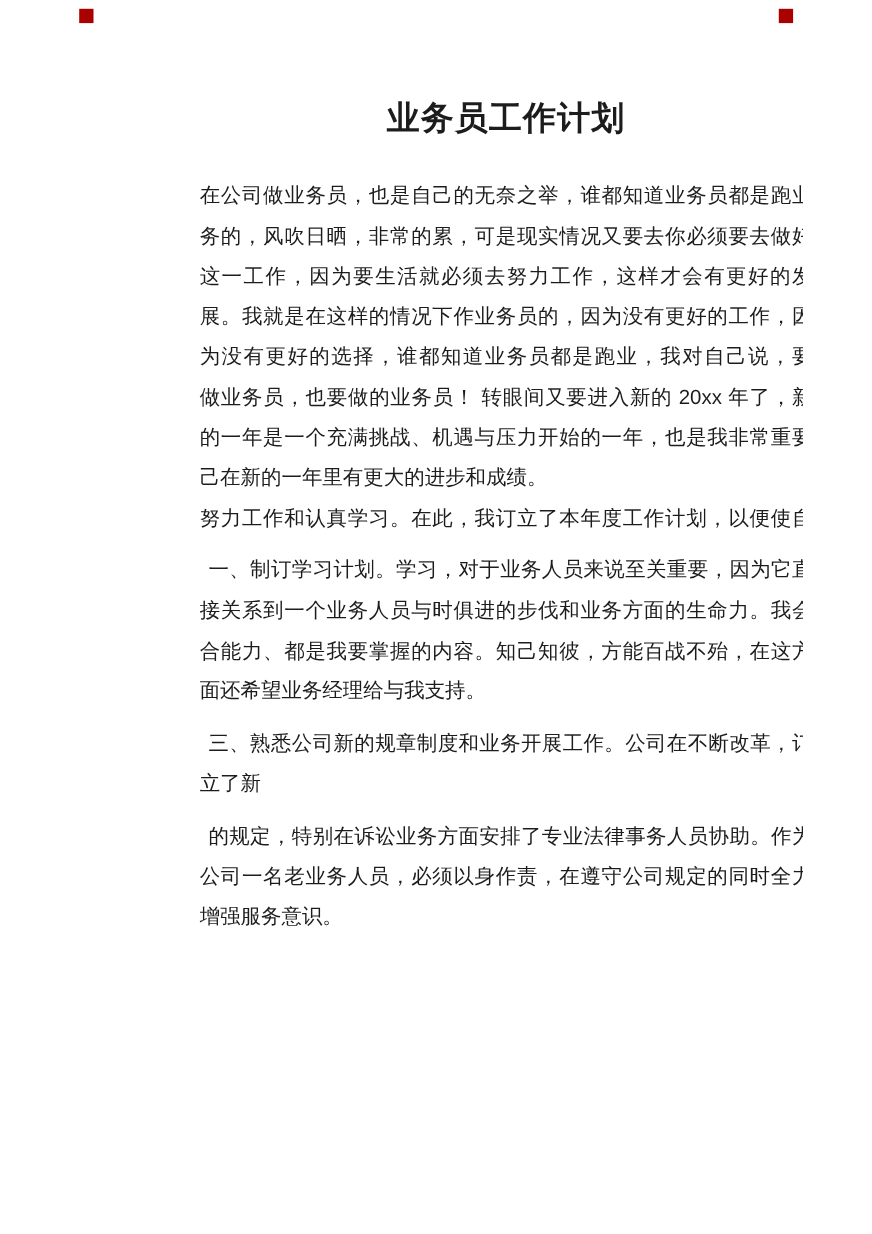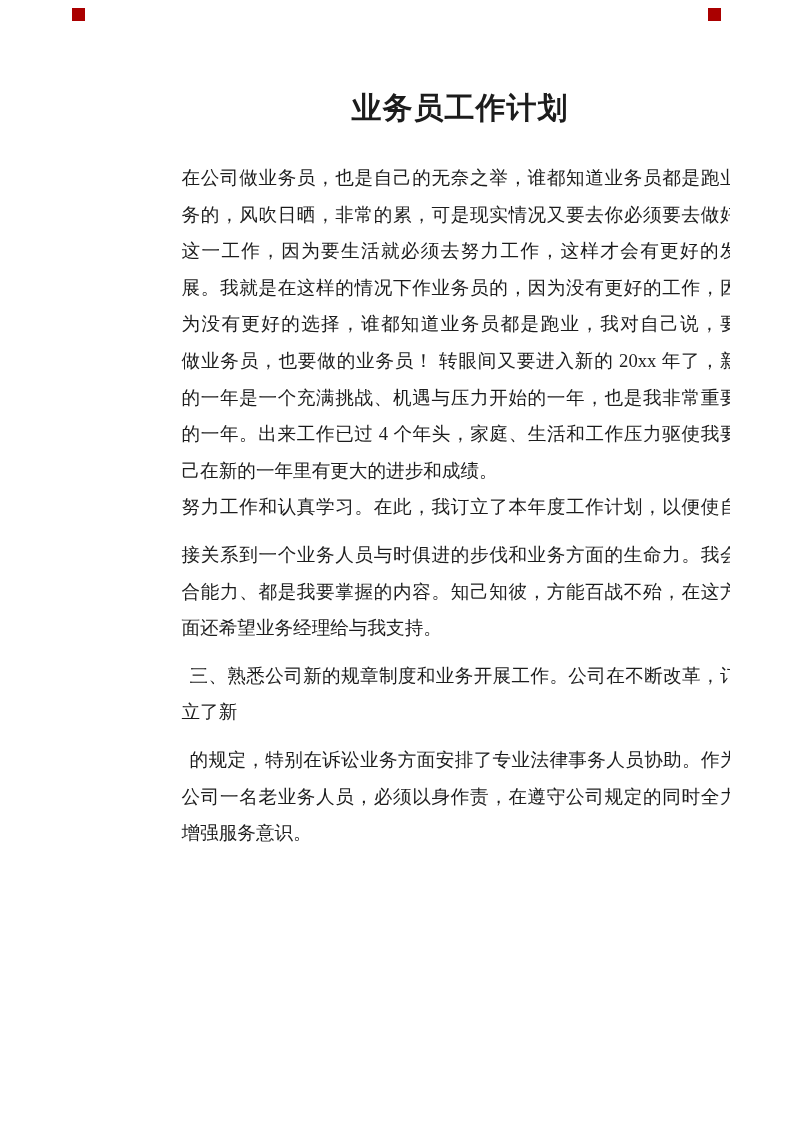--- a/index.html
+++ b/index.html
@@ -7,21 +7,21 @@
     padding: 0;
     background: #ffffff;
   }
   .page {
     position: relative;
     width: 666px;
     height: 1122px;
     margin: 0 auto;
     background: #ffffff;
     overflow: hidden;
-    font-family: Liberation Serif, serif;
+    font-family: Liberation Sans, sans-serif;
     color: #1c1c1c;
   }
   .corner-marker {
     position: absolute;
     top: 8px;
     width: 13px;
     height: 13px;
   }
   .corner-marker.tl { left: 8px; }
   .corner-marker.tr { right: 9px; }
@@ -70,25 +70,25 @@
     <h1 class="doc-title">业务员工作计划</h1>
     <div class="doc-body" id="doc-body">
         <div class="para">
           <div class="line">在公司做业务员，也是自己的无奈之举，谁都知道业务员都是跑业</div>
           <div class="line">务的，风吹日晒，非常的累，可是现实情况又要去你必须要去做好</div>
           <div class="line">这一工作，因为要生活就必须去努力工作，这样才会有更好的发</div>
           <div class="line">展。我就是在这样的情况下作业务员的，因为没有更好的工作，因</div>
           <div class="line">为没有更好的选择，谁都知道业务员都是跑业，我对自己说，要</div>
           <div class="line">做业务员，也要做的业务员！ 转眼间又要进入新的 20xx 年了，新</div>
           <div class="line">的一年是一个充满挑战、机遇与压力开始的一年，也是我非常重要</div>
-          <div class="line">的一年。出来工作已过 4 个年头，家庭、生活和工作压力驱使我要</div>
           <div class="line para-last">己在新的一年里有更大的进步和成绩。</div>
           <div class="line">努力工作和认真学习。在此，我订立了本年度工作计划，以便使自</div>
         </div>
         <div class="para">
+          <div class="line indented">一、制订学习计划。学习，对于业务人员来说至关重要，因为它直</div>
           <div class="line">接关系到一个业务人员与时俱进的步伐和业务方面的生命力。我会</div>
           <div class="line">合能力、都是我要掌握的内容。知己知彼，方能百战不殆，在这方</div>
           <div class="line para-last">面还希望业务经理给与我支持。</div>
         </div>
         <div class="para">
           <div class="line indented">三、熟悉公司新的规章制度和业务开展工作。公司在不断改革，订</div>
           <div class="line para-last">立了新</div>
         </div>
         <div class="para">
           <div class="line indented">的规定，特别在诉讼业务方面安排了专业法律事务人员协助。作为</div>

